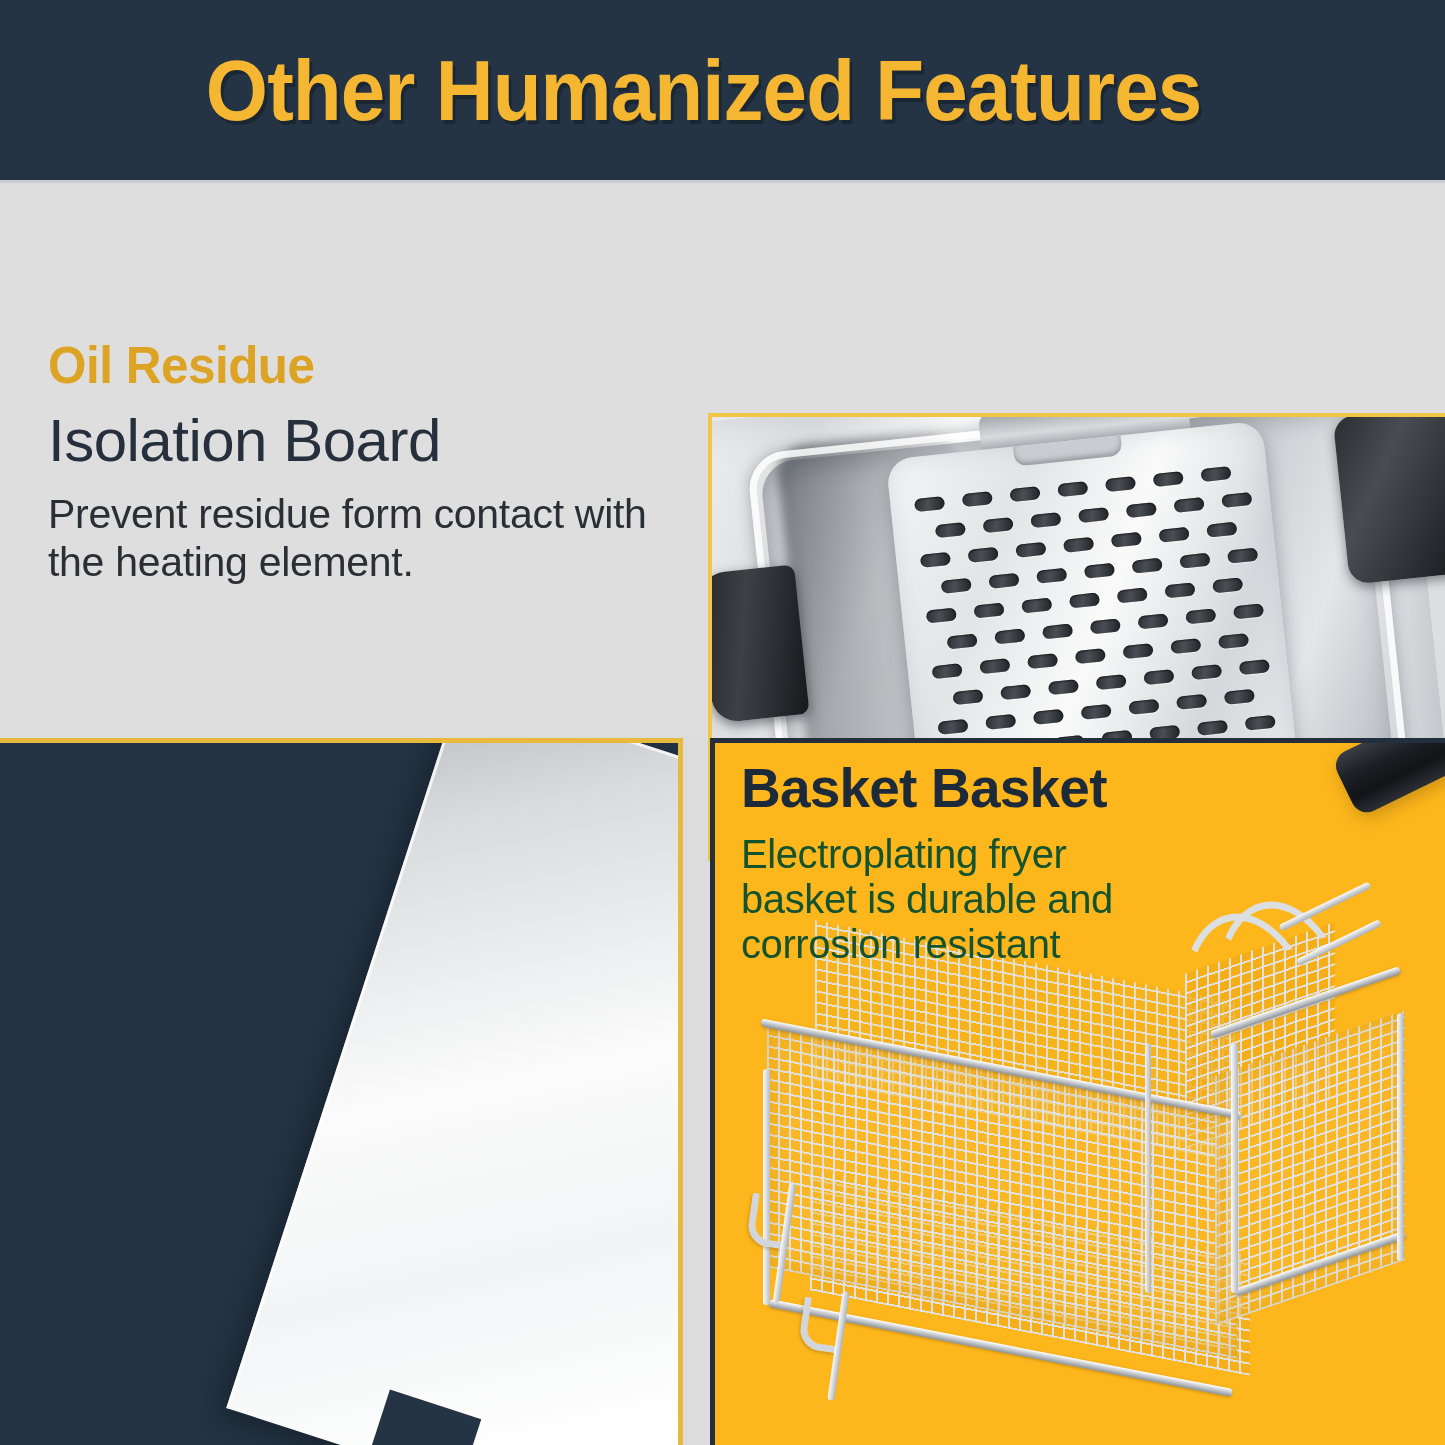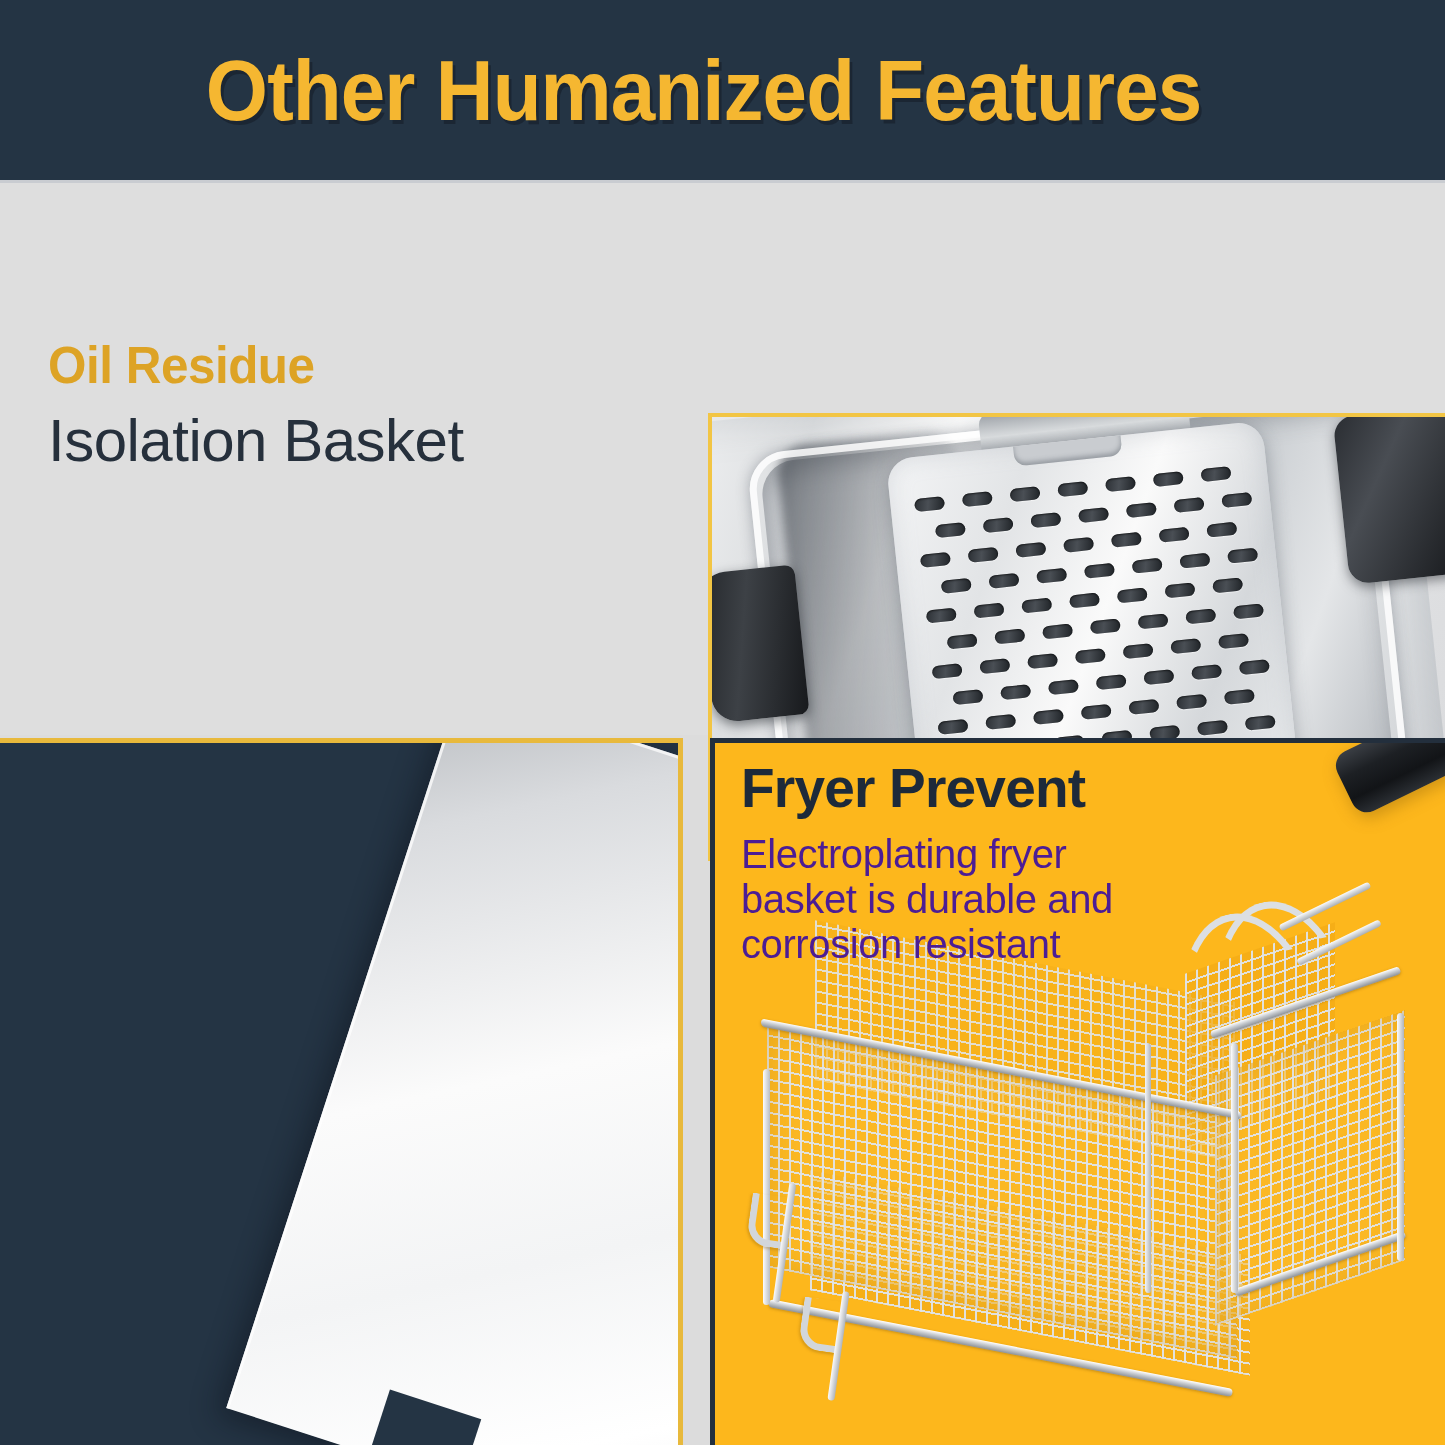--- a/index.html
+++ b/index.html
@@ -180,21 +180,21 @@
     background:#fdb71c;
     border:5px solid #232f3d; border-right:none; border-bottom:none;
     overflow:hidden;
   }
   .bk-text { position:absolute; left:26px; top:18px; width:420px; z-index:4; }
   .bk-kicker {
     font-size:55px; font-weight:bold; color:#1d2a3a;
     letter-spacing:-0.8px; line-height:1.0;
   }
   .bk-desc {
-    font-size:40px; color:#4c1d95; margin-top:16px; line-height:1.13;
+    font-size:40px; color:#14532d; margin-top:16px; line-height:1.13;
     letter-spacing:-0.4px;
   }
   
   .basket-wrap { position:absolute; left:0; top:0; width:735px; height:707px; }
   .mesh-face {
     position:absolute;
     background-image:
       repeating-linear-gradient(0deg, rgba(225,228,231,0.95) 0 2px, rgba(253,183,28,0) 2px 11px),
       repeating-linear-gradient(90deg, rgba(225,228,231,0.95) 0 2px, rgba(253,183,28,0) 2px 11px);
     background-color:rgba(250,186,44,0.55);
@@ -287,21 +287,22 @@
 <div class="stage">
 
   <div class="header">
     <div class="header-title">Other Humanized Features</div>
   </div>
 
   <div class="top-area">
 
     <div class="oil-text">
       <div class="oil-kicker">Oil Residue</div>
-      <div class="oil-title">Isolation Basket</div>
+      <div class="oil-title">Isolation Board</div>
+      <div class="oil-desc">Prevent residue form contact with the heating element.</div>
     </div>
 
     <div class="photo-tank">
       <div class="tank-scene">
         <div class="tank-bg"></div>
         <div class="tank-body"></div>
         <div class="tank-inner"></div>
         <div class="tank-shadow"></div>
         <div class="tank-rim"></div>
         <div class="tank-bar"></div>
@@ -450,18 +451,18 @@
       <div class="hook-leg-2"></div>
 
       <div class="arm arm-a"></div>
       <div class="arm arm-b"></div>
       <div class="arm-l1"></div>
       <div class="arm-l2"></div>
       <div class="bk-handle"></div>
     </div>
 
     <div class="bk-text">
-      <div class="bk-kicker">Fryer Prevent</div>
+      <div class="bk-kicker">Basket Basket</div>
       <div class="bk-desc">Electroplating fryer basket is durable and corrosion resistant</div>
     </div>
   </div>
 
 </div>
 
 </body></html>

